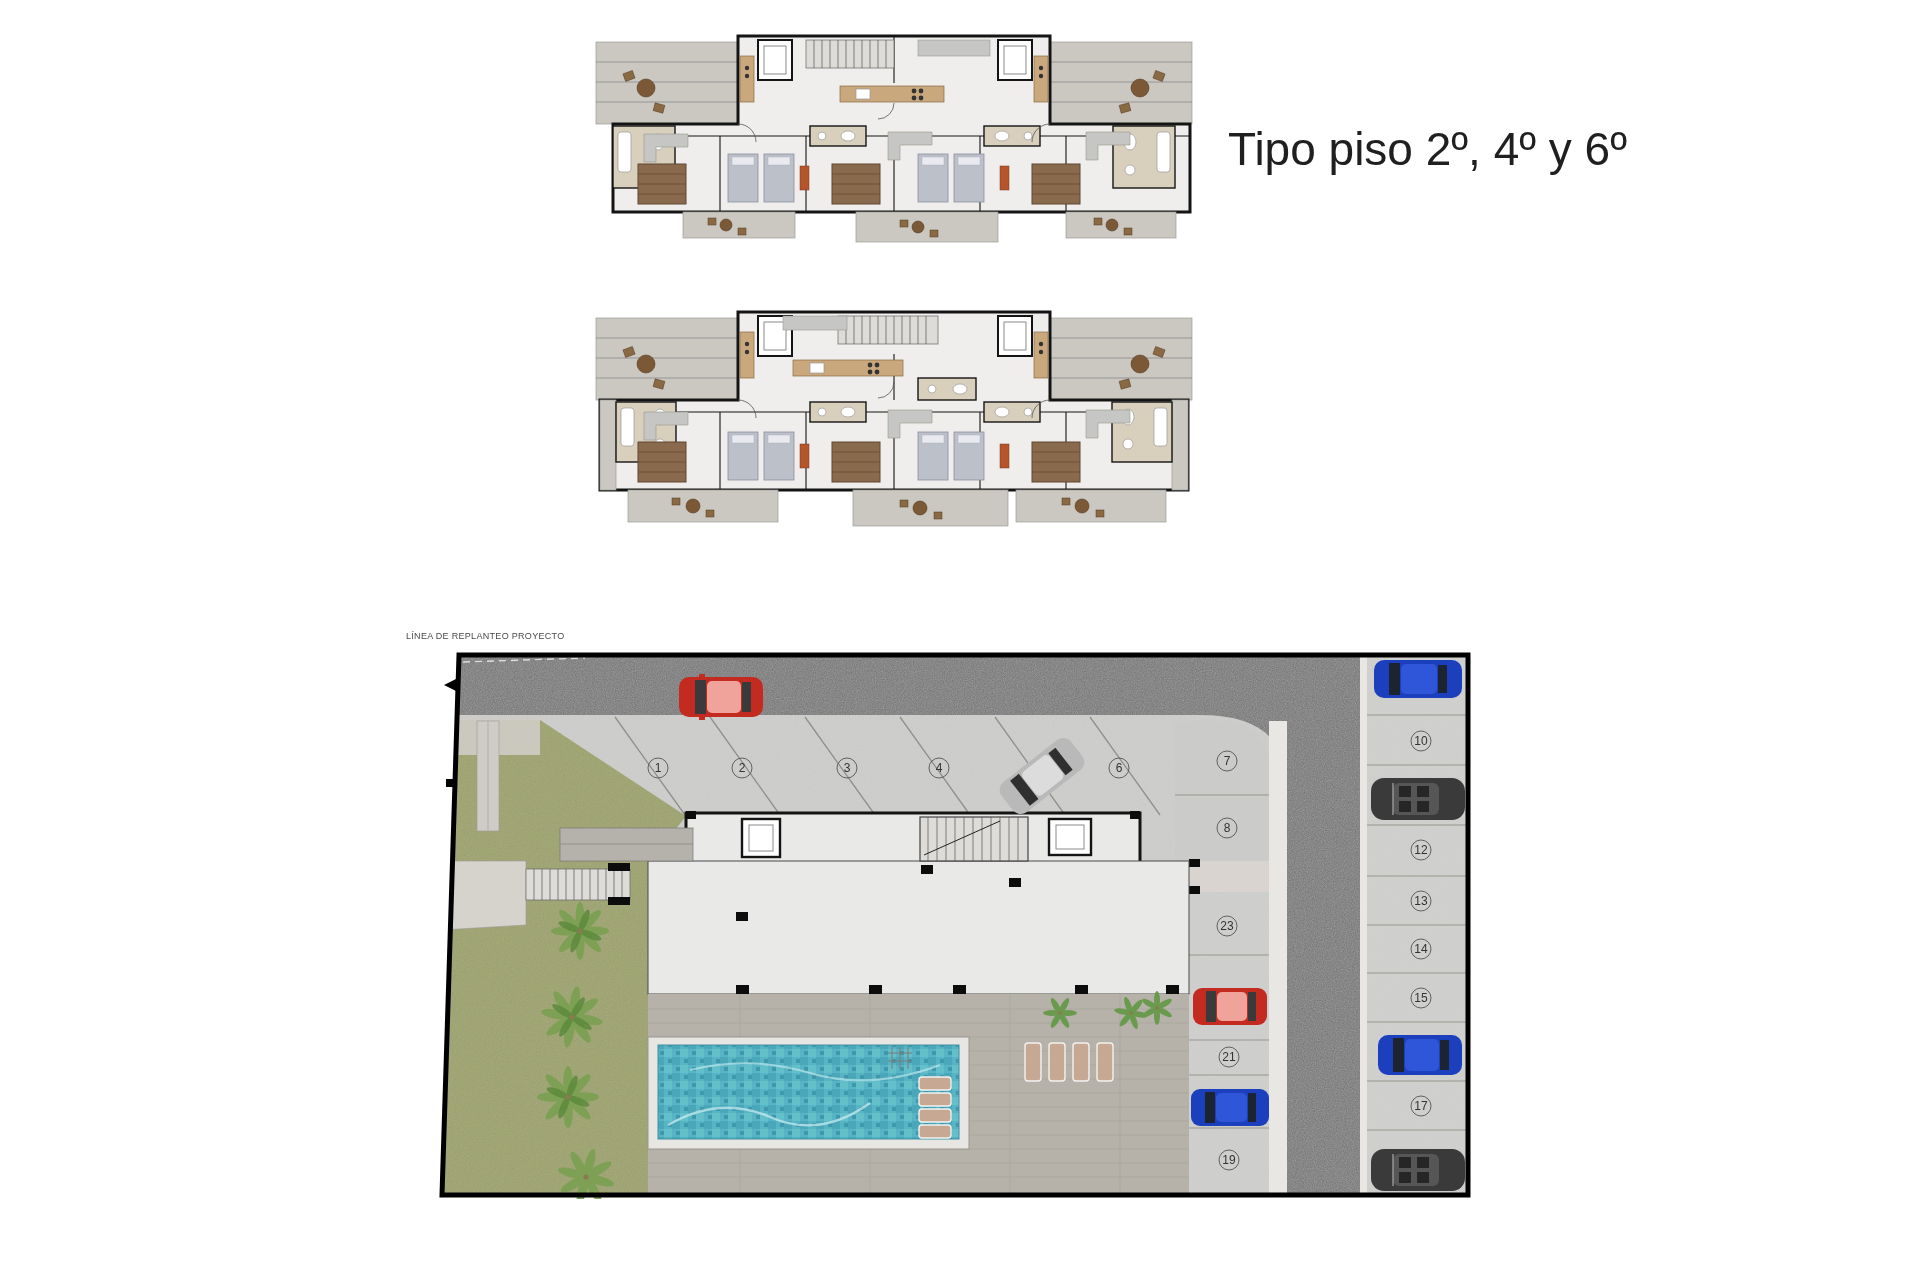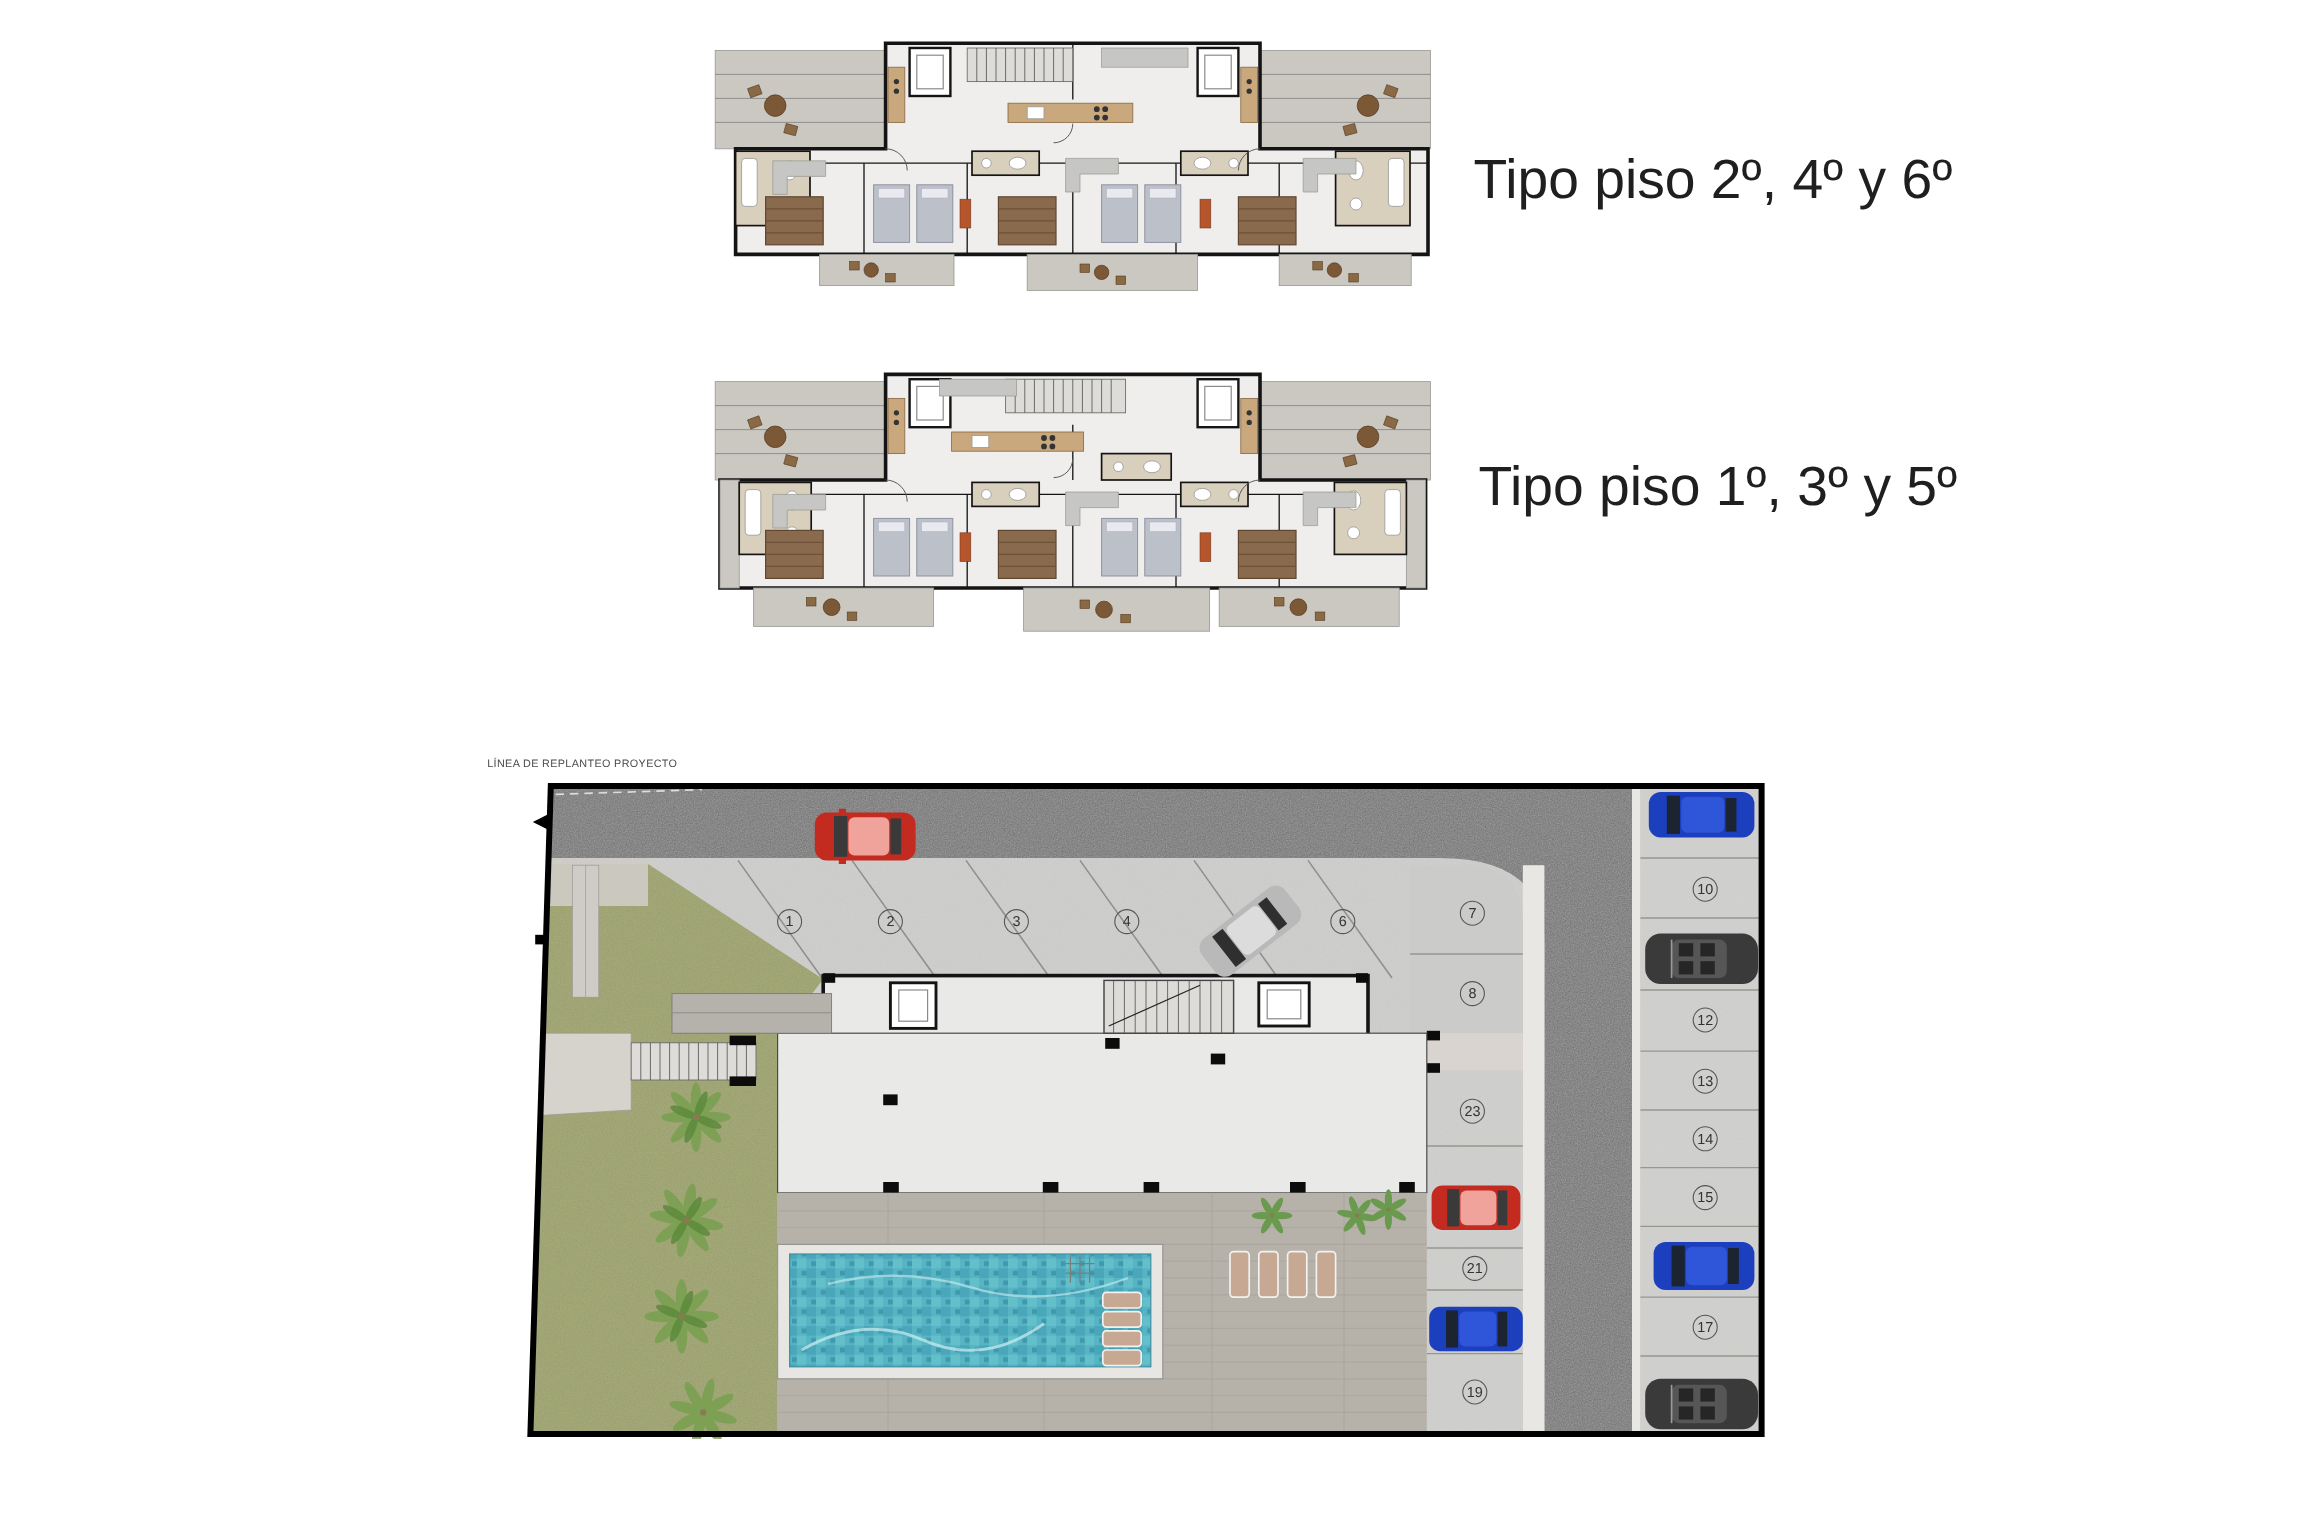--- a/index.html
+++ b/index.html
@@ -311,21 +311,20 @@
         <rect class="t-chair" x="474" y="196" width="8" height="7"></rect>
         <rect class="t-chair" x="508" y="208" width="8" height="7"></rect>
     </g>
     <g fill="none" stroke="#555" stroke-width=".8">
       <path d="M150,98 a18,18 0 0 1 18,18"></path>
         <path d="M462,98 a18,18 0 0 0 -18,18"></path>
         <path d="M306,80 a16,16 0 0 1 -16,16"></path>
     </g>
   </svg>
 
-  <div class="plan-label" style="left:1232px;top:378px">Tipo piso 1º, 3º y 5º</div>
 
   <svg class="abs" style="left:400px;top:625px" width="1075" height="600" viewBox="0 0 1075 600">
     <defs>
       <filter id="grainLight" x="-5%" y="-5%" width="110%" height="110%">
         <feTurbulence type="fractalNoise" baseFrequency="0.9" numOctaves="2"></feTurbulence>
         <feColorMatrix type="matrix" values="0 0 0 0 0.95  0 0 0 0 0.95  0 0 0 0 0.95  0 0 0 0.45 0"></feColorMatrix>
         <feComposite operator="in" in2="SourceAlpha"></feComposite>
       </filter>
       <filter id="grainDark" x="-5%" y="-5%" width="110%" height="110%">
         <feTurbulence type="fractalNoise" baseFrequency="0.85" numOctaves="2"></feTurbulence>

